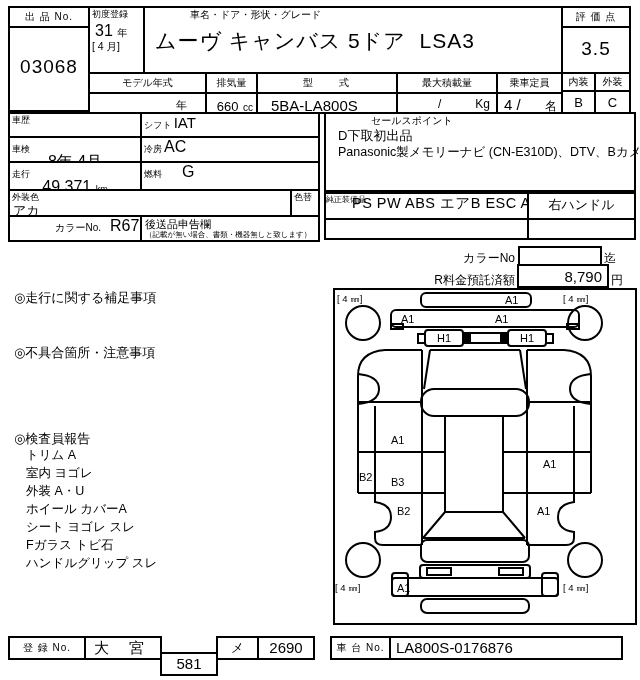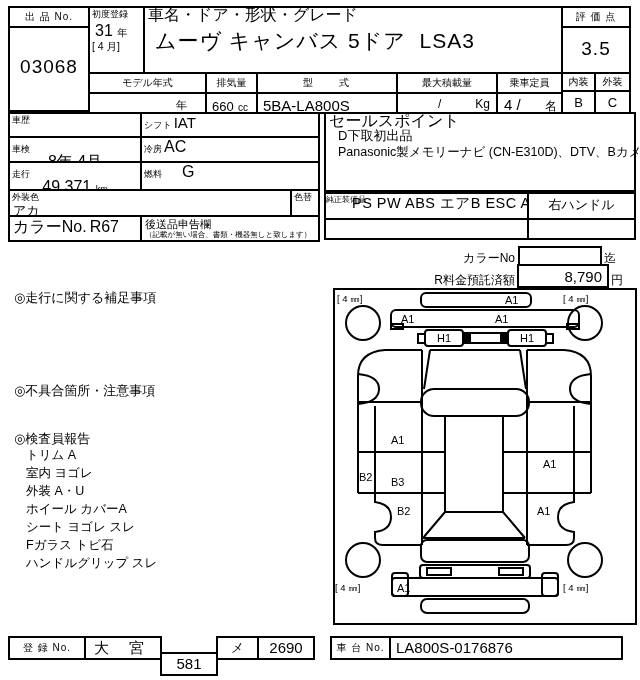--- a/index.html
+++ b/index.html
@@ -1,21 +1,21 @@
 <!DOCTYPE html>
 <html><head>
 <meta charset="utf-8">
 <style>
   html,body{margin:0;padding:0;}
   body{width:640px;height:680px;background:#fff;position:relative;
        font-family:"Liberation Sans","DejaVu Sans",sans-serif;color:#000;}
   .abs{position:absolute;box-sizing:border-box;}
   .cell{position:absolute;box-sizing:border-box;border:2px solid #000;background:#fff;}
   .lbl{font-size:9px;line-height:10px;padding:1px 2px;white-space:nowrap;}
-  .lbl10{font-size:16px;line-height:11px;padding:1px 3px;white-space:nowrap;}
+  .lbl10{font-size:10px;line-height:11px;padding:1px 9px;white-space:nowrap;margin-left:36px;}
   .hdrstrip{border-bottom:2px solid #000;text-align:center;font-size:10px;
             line-height:18px;height:18px;letter-spacing:2px;}
   .big{font-size:19px;letter-spacing:1px;text-align:center;}
   .inline-val{font-size:15px;vertical-align:top;}
   .note-line{font-size:12.5px;line-height:18px;white-space:pre;}
   .heading{font-size:13px;white-space:nowrap;}
   svg text{font-family:"Liberation Sans","DejaVu Sans",sans-serif;}
 </style>
 </head>
 <body>
@@ -54,28 +54,28 @@
     <div style="font-size:13px;text-align:center;line-height:22px;">C</div>
   </div>
 </div>
 
 <div class="cell" style="left:88px;top:72px;width:119px;height:42px;">
   <div class="hdrstrip" style="letter-spacing:0;">モデル年式</div>
   <div style="font-size:11px;text-align:right;padding:4px 18px 0 0;">年</div>
 </div>
 <div class="cell" style="left:205px;top:72px;width:53px;height:42px;">
   <div class="hdrstrip" style="letter-spacing:0;">排気量</div>
-  <div style="text-align:center;padding:3px 3px 0 0;white-space:nowrap;">
+  <div style="text-align:right;padding:3px 3px 0 0;white-space:nowrap;">
     <span style="font-size:13px;">660</span>
     <span style="font-size:10px;">cc</span>
   </div>
 </div>
 <div class="cell" style="left:256px;top:72px;width:142px;height:42px;">
   <div class="hdrstrip">型　　式</div>
-  <div style="font-size:15px;padding:3px 0 0 5px;">5BA-LA800S</div>
+  <div style="font-size:15px;padding:3px 0 0 13px;">5BA-LA800S</div>
 </div>
 <div class="cell" style="left:396px;top:72px;width:102px;height:42px;">
   <div class="hdrstrip" style="letter-spacing:0;">最大積載量</div>
   <div style="display:flex;justify-content:space-between;padding:3px 6px 0 40px;">
     <span style="font-size:12px;">/</span>
     <span style="font-size:12px;">Kg</span>
   </div>
 </div>
 <div class="cell" style="left:496px;top:72px;width:67px;height:42px;">
   <div class="hdrstrip" style="letter-spacing:0;">乗車定員</div>
@@ -148,21 +148,21 @@
 </div>
 <div class="abs" style="left:604px;top:250px;font-size:12px;">迄</div>
 
 <div class="abs" style="left:390px;top:272px;width:125px;font-size:12px;text-align:right;white-space:nowrap;">R料金預託済額</div>
 <div class="cell" style="left:517px;top:264px;width:92px;height:24px;">
   <div style="font-size:15px;text-align:right;padding:2px 5px 0 0;">8,790</div>
 </div>
 <div class="abs" style="left:611px;top:272px;font-size:12px;">円</div>
 
 <div class="abs heading" style="left:14px;top:289px;">◎走行に関する補足事項</div>
-<div class="abs heading" style="left:14px;top:344px;margin-top:38px;">◎不具合箇所・注意事項</div>
+<div class="abs heading" style="left:14px;top:344px;">◎不具合箇所・注意事項</div>
 <div class="abs heading" style="left:14px;top:430px;">◎検査員報告</div>
 <div class="abs" style="left:26px;top:446px;width:230px;">
   <div class="note-line">トリム A</div>
   <div class="note-line">室内 ヨゴレ</div>
   <div class="note-line">外装 A・U</div>
   <div class="note-line">ホイール カバーA</div>
   <div class="note-line">シート ヨゴレ スレ</div>
   <div class="note-line">Fガラス トビ石</div>
   <div class="note-line">ハンドルグリップ スレ</div>
 </div>

